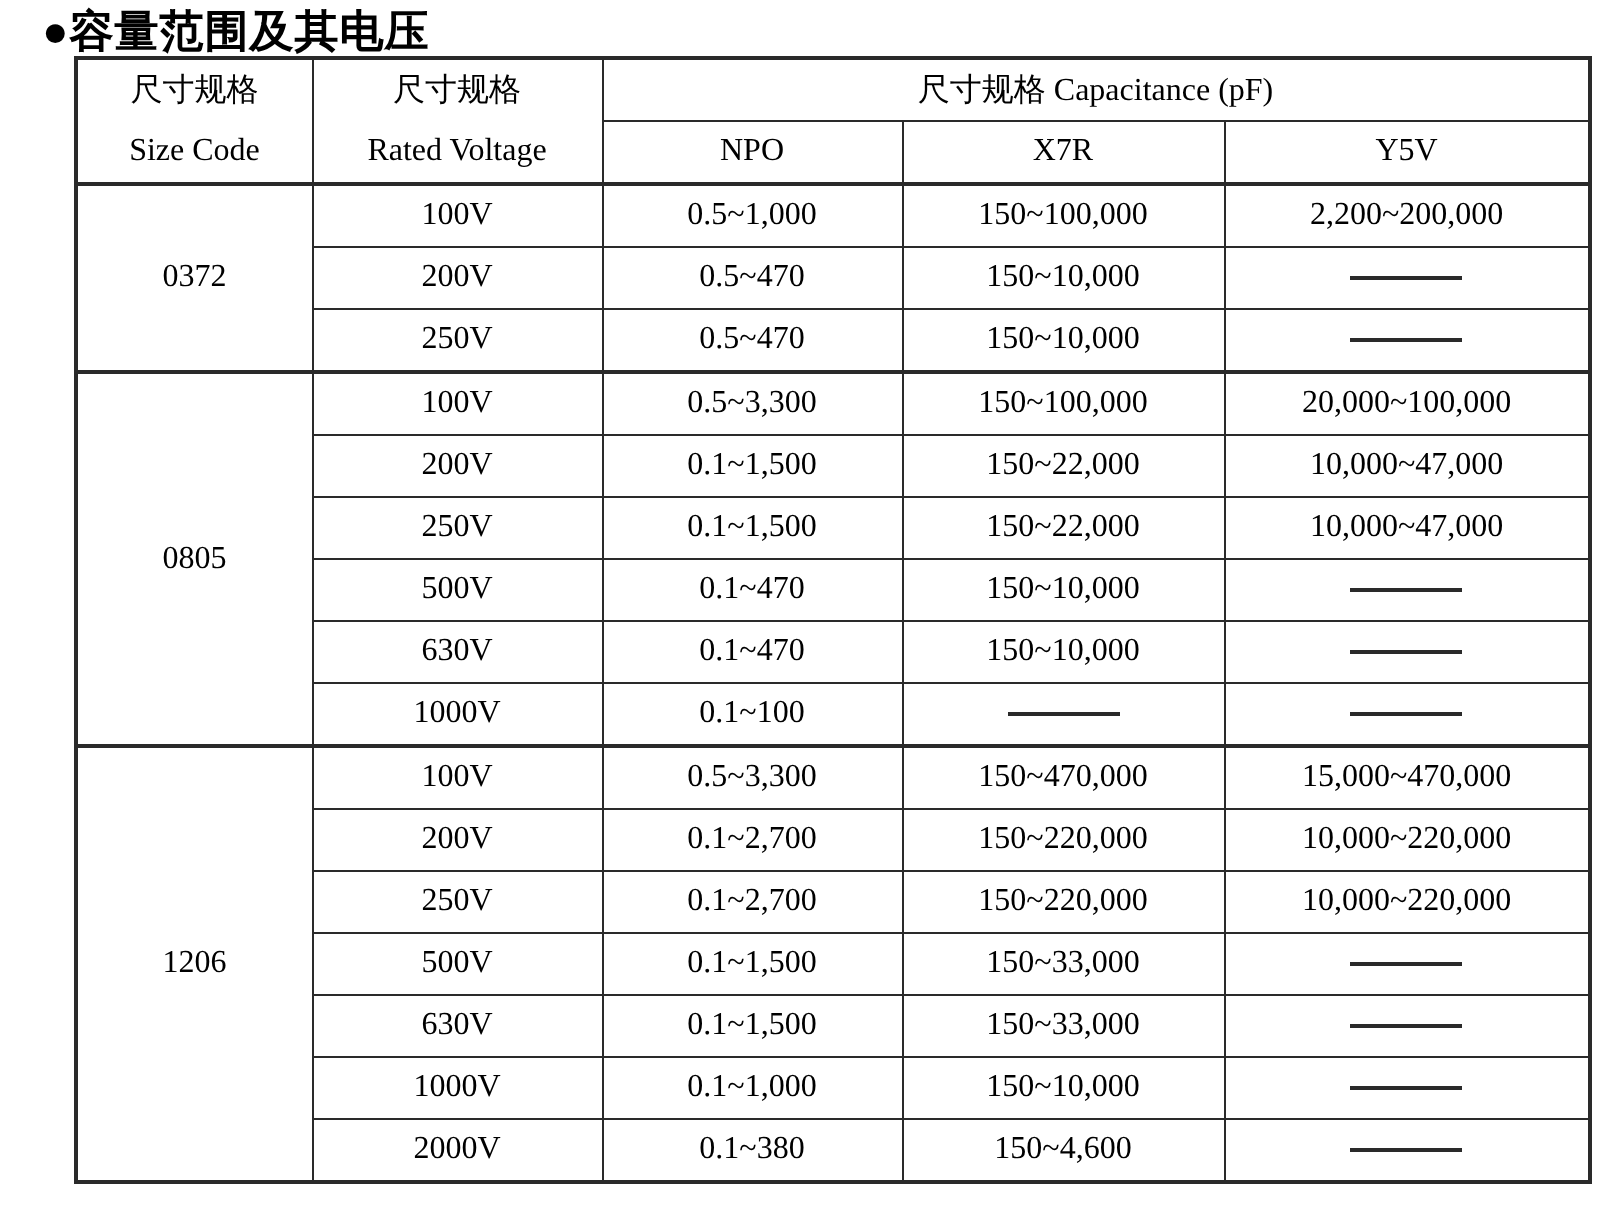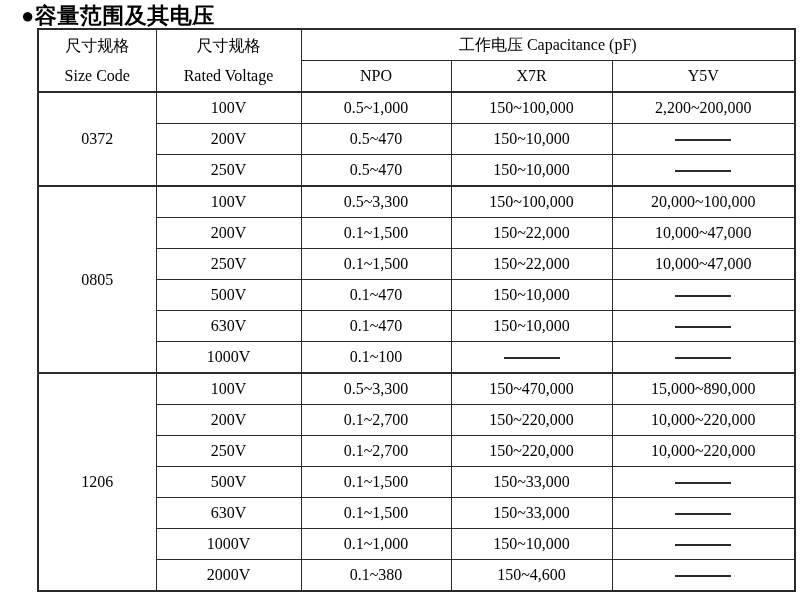--- a/index.html
+++ b/index.html
@@ -76,21 +76,21 @@
     <thead>
       <tr>
         <th rowspan="2" class="two-line">
           <div>尺寸规格</div>
           <div>Size Code</div>
         </th>
         <th rowspan="2" class="two-line">
           <div>尺寸规格</div>
           <div>Rated Voltage</div>
         </th>
-        <th colspan="3">工作电压 Capacitance (pF)</th>
+        <th colspan="3">尺寸规格 Capacitance (pF)</th>
       </tr>
       <tr>
         <th>NPO</th>
         <th>X7R</th>
         <th>Y5V</th>
       </tr>
     </thead>
     <tbody id="table-body">
         <tr class="group-first">
           <td rowspan="3">0372</td>
@@ -146,21 +146,21 @@
           <td>1000V</td>
           <td>0.1~100</td>
           <td><span class="dash"></span></td>
           <td><span class="dash"></span></td>
         </tr>
         <tr class="group-first">
           <td rowspan="7">1206</td>
           <td>100V</td>
           <td>0.5~3,300</td>
           <td>150~470,000</td>
-          <td>15,000~890,000</td>
+          <td>15,000~470,000</td>
         </tr>
         <tr>
           <td>200V</td>
           <td>0.1~2,700</td>
           <td>150~220,000</td>
           <td>10,000~220,000</td>
         </tr>
         <tr>
           <td>250V</td>
           <td>0.1~2,700</td>

